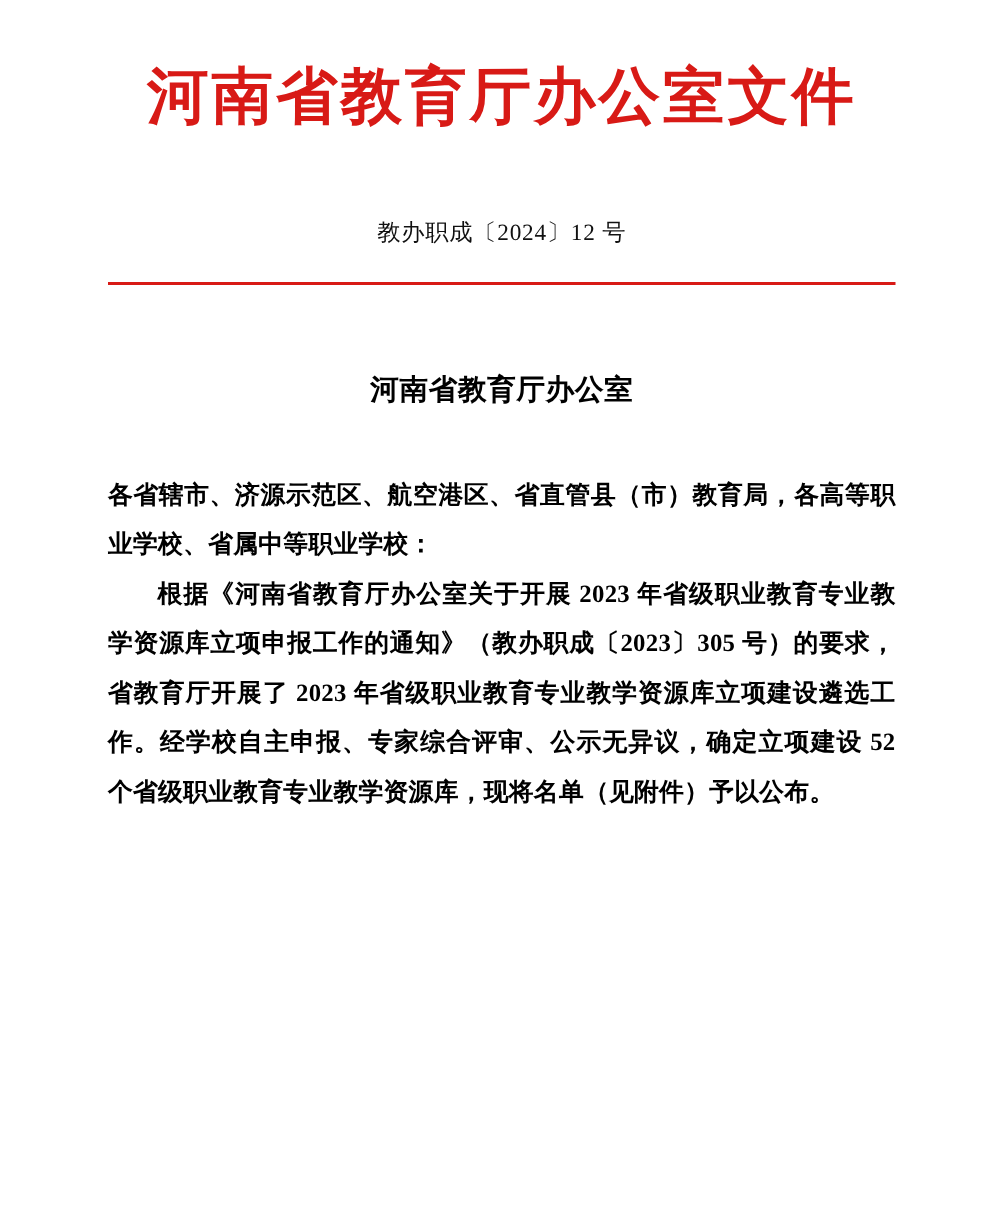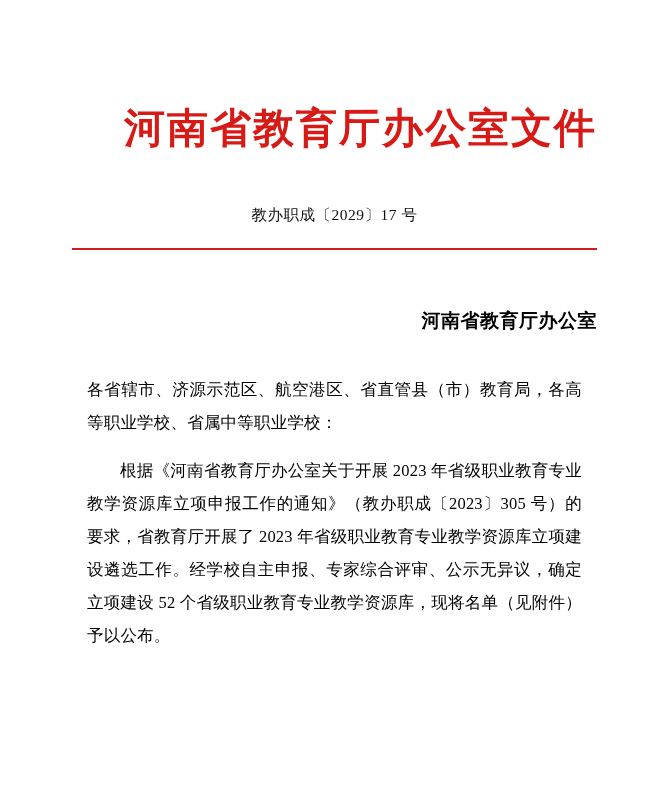--- a/index.html
+++ b/index.html
@@ -15,24 +15,24 @@
     overflow: hidden;
   }
   .page {
     position: relative;
     width: 669px;
     height: 809px;
     box-sizing: border-box;
     padding: 0 72px;
   }
   .doc-title {
-    margin-top: 104px;
-    text-align: right;
+    margin-top: 44px;
+    text-align: center;
     color: #d81a16;
-    font-family: Liberation Sans, sans-serif;
+    font-family: Liberation Mono, monospace;
     font-weight: bold;
     font-size: 41px;
     letter-spacing: 2px;
     line-height: 1.2;
     white-space: nowrap;
   }
   .doc-number {
     margin-top: 52px;
     text-align: center;
     font-size: 15.5px;
@@ -40,54 +40,55 @@
     color: #111111;
   }
   .red-rule {
     margin-top: 22px;
     height: 2px;
     background: #d81a16;
     width: 100%;
   }
   .subject {
     margin-top: 52px;
-    text-align: right;
+    text-align: center;
     font-weight: bold;
     font-size: 19px;
     line-height: 1.95;
     letter-spacing: 0.5px;
     color: #000000;
   }
   .subject div {
     white-space: nowrap;
   }
   .body-text {
     margin-top: 34px;
     font-size: 16.5px;
     line-height: 2.0;
     text-align: justify;
     text-justify: inter-ideograph;
     letter-spacing: 0.2px;
     color: #000000;
   }
   .body-text p {
-    margin: 15px;
+    margin: 0;
+    font-weight: bold;
   }
   .indent {
     text-indent: 2em;
   }
 </style>
 </head>
 <body>
 
 <div class="page">
 
   <div class="doc-title">河南省教育厅办公室文件</div>
 
-  <div class="doc-number">教办职成〔2029〕17 号</div>
+  <div class="doc-number">教办职成〔2024〕12 号</div>
 
   <div class="red-rule"></div>
 
   <div class="subject">
     <div>河南省教育厅办公室</div>
   </div>
 
   <div class="body-text">
     <p>各省辖市、济源示范区、航空港区、省直管县（市）教育局，各高等职业学校、省属中等职业学校：</p>
     <p class="indent">根据《河南省教育厅办公室关于开展 2023 年省级职业教育专业教学资源库立项申报工作的通知》（教办职成〔2023〕305 号）的要求，省教育厅开展了 2023 年省级职业教育专业教学资源库立项建设遴选工作。经学校自主申报、专家综合评审、公示无异议，确定立项建设 52 个省级职业教育专业教学资源库，现将名单（见附件）予以公布。</p>

